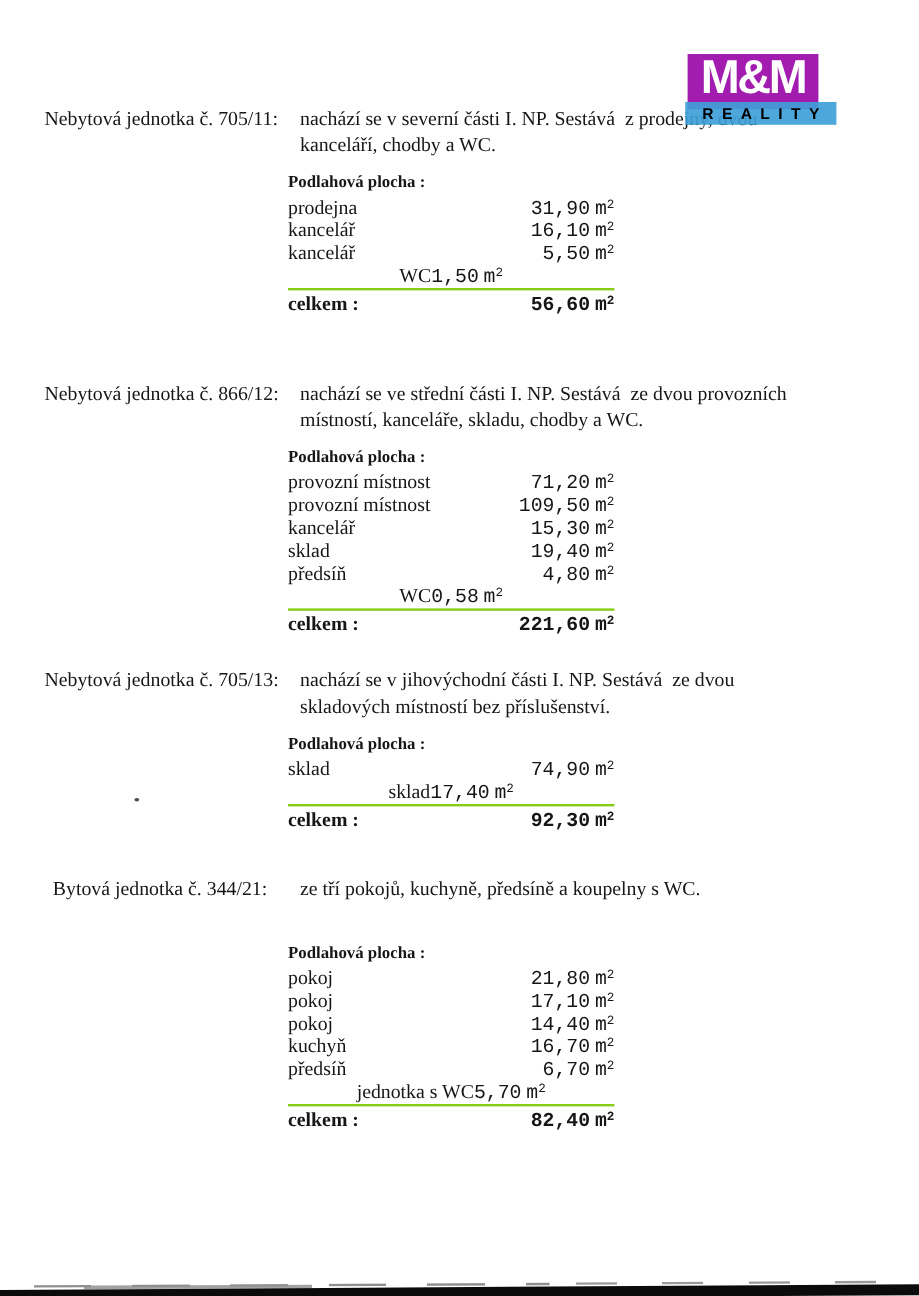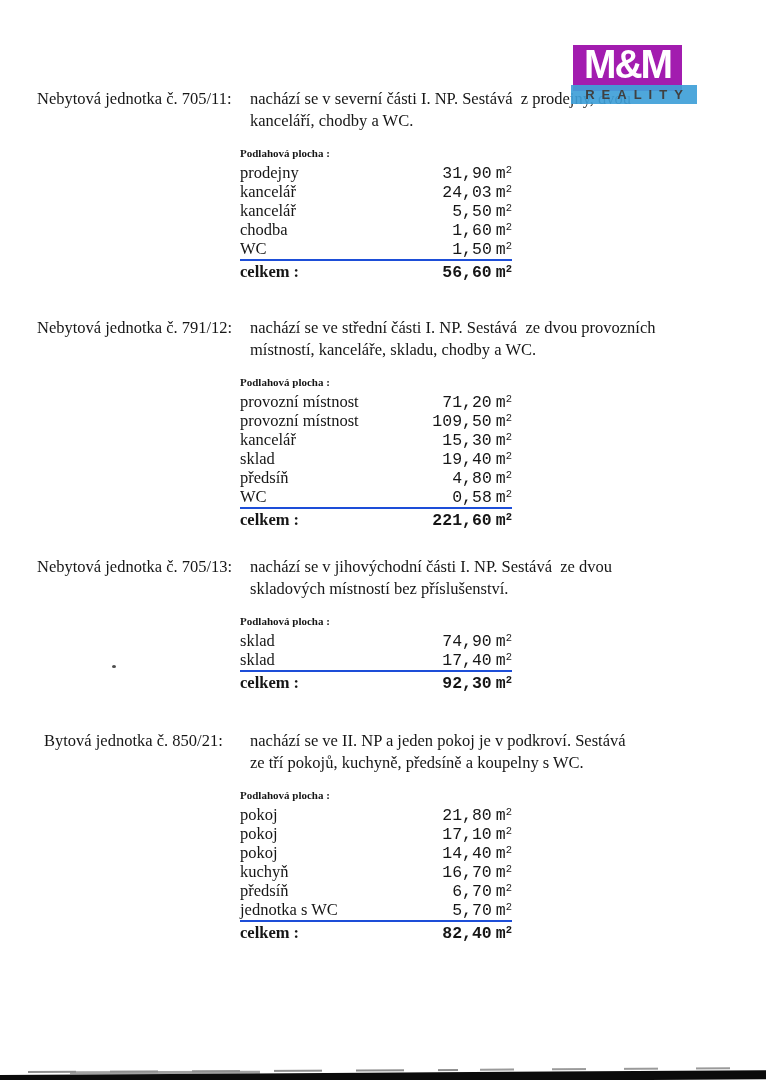--- a/index.html
+++ b/index.html
@@ -14,36 +14,36 @@
   }
   .logo-mm-text{
     color:#ffffff;font-family:"Liberation Sans",sans-serif;font-weight:bold;
     font-size:39px;letter-spacing:-2px;transform:scaleY(1.02);line-height:1;
   }
   .logo-blue{
     position:absolute;left:571px;top:85px;width:126px;height:19px;
     background:rgba(63,159,216,0.92);display:flex;align-items:center;justify-content:center;z-index:4;
   }
   .logo-reality-text{
-    color:#404040;font-family:"Liberation Sans",sans-serif;font-weight:bold;
+    color:#000000;font-family:"Liberation Sans",sans-serif;font-weight:bold;
     font-size:13px;letter-spacing:7px;text-indent:7px;line-height:1;
   }
   
   .unit-section{position:absolute;left:0;width:766px;}
   .unit-label{position:absolute;left:37px;top:0;font-size:16.5px;line-height:22px;white-space:pre;}
   .sec4 .unit-label{left:44px;}
   .unit-desc{position:absolute;left:250px;top:0;}
   .desc-line{font-size:16.5px;line-height:22px;white-space:pre;}
   .area-table{position:absolute;left:240px;top:55px;width:272px;}
-  .table-header{font-weight:bold;font-size:11px;line-height:20px;white-space:pre;}
+  .table-header{font-weight:bold;font-size:14px;line-height:20px;white-space:pre;}
   .area-row{
     display:flex;justify-content:space-between;align-items:baseline;
     font-size:16.5px;line-height:19px;height:19px;
   }
-  .area-row.last{border-bottom:2px solid #1d4ed8;height:20px;}
+  .area-row.last{border-bottom:2px solid #84cc16;height:20px;justify-content:center;}
   .area-row.total{font-weight:bold;margin-top:1px;}
   .row-value{white-space:pre;font-family:Liberation Mono, monospace;}
   .unit{margin-left:4px;}
   .unit sup{font-size:10.5px;line-height:0;vertical-align:5px;}
   
   .speck{position:absolute;left:112px;top:665px;width:4px;height:3px;background:#4c4c4c;border-radius:50%;}
   .scan-bottom{position:absolute;left:0;bottom:0;width:766px;height:22px;}
   .scan-bar{
     position:absolute;left:-6px;bottom:-4px;width:786px;height:9px;background:#0b0b0b;
     transform:rotate(-0.35deg);transform-origin:left bottom;
@@ -74,48 +74,44 @@
 
   <section class="unit-section" style="top:88px;">
     <div class="unit-label">Nebytová jednotka č. 705/11:</div>
     <div class="unit-desc">
       <div class="desc-line">nachází se v severní části I. NP. Sestává  z prodejny, dvou</div>
       <div class="desc-line">kanceláří, chodby a WC.</div>
     </div>
     <div class="area-table">
       <div class="table-header">Podlahová plocha :</div>
       <div class="area-row">
-        <span class="row-label">prodejny</span>
+        <span class="row-label">prodejna</span>
         <span class="row-value"><span>31,90</span><span class="unit"><span>m</span><sup>2</sup></span></span>
       </div>
       <div class="area-row">
         <span class="row-label">kancelář</span>
-        <span class="row-value"><span>24,03</span><span class="unit"><span>m</span><sup>2</sup></span></span>
+        <span class="row-value"><span>16,10</span><span class="unit"><span>m</span><sup>2</sup></span></span>
       </div>
       <div class="area-row">
         <span class="row-label">kancelář</span>
         <span class="row-value"><span>5,50</span><span class="unit"><span>m</span><sup>2</sup></span></span>
       </div>
-      <div class="area-row">
-        <span class="row-label">chodba</span>
-        <span class="row-value"><span>1,60</span><span class="unit"><span>m</span><sup>2</sup></span></span>
-      </div>
       <div class="area-row last">
         <span class="row-label">WC</span>
         <span class="row-value"><span>1,50</span><span class="unit"><span>m</span><sup>2</sup></span></span>
       </div>
       <div class="area-row total">
         <span class="row-label">celkem :</span>
         <span class="row-value"><span>56,60</span><span class="unit"><span>m</span><sup>2</sup></span></span>
       </div>
     </div>
   </section>
 
   <section class="unit-section" style="top:317px;">
-    <div class="unit-label">Nebytová jednotka č. 791/12:</div>
+    <div class="unit-label">Nebytová jednotka č. 866/12:</div>
     <div class="unit-desc">
       <div class="desc-line">nachází se ve střední části I. NP. Sestává  ze dvou provozních</div>
       <div class="desc-line">místností, kanceláře, skladu, chodby a WC.</div>
     </div>
     <div class="area-table">
       <div class="table-header">Podlahová plocha :</div>
       <div class="area-row">
         <span class="row-label">provozní místnost</span>
         <span class="row-value"><span>71,20</span><span class="unit"><span>m</span><sup>2</sup></span></span>
       </div>
@@ -163,23 +159,22 @@
         <span class="row-value"><span>17,40</span><span class="unit"><span>m</span><sup>2</sup></span></span>
       </div>
       <div class="area-row total">
         <span class="row-label">celkem :</span>
         <span class="row-value"><span>92,30</span><span class="unit"><span>m</span><sup>2</sup></span></span>
       </div>
     </div>
   </section>
 
   <section class="unit-section sec4" style="top:730px;">
-    <div class="unit-label">Bytová jednotka č. 850/21:</div>
-    <div class="unit-desc">
-      <div class="desc-line">nachází se ve II. NP a jeden pokoj je v podkroví. Sestává</div>
+    <div class="unit-label">Bytová jednotka č. 344/21:</div>
+    <div class="unit-desc">
       <div class="desc-line">ze tří pokojů, kuchyně, předsíně a koupelny s WC.</div>
     </div>
     <div class="area-table">
       <div class="table-header">Podlahová plocha :</div>
       <div class="area-row">
         <span class="row-label">pokoj</span>
         <span class="row-value"><span>21,80</span><span class="unit"><span>m</span><sup>2</sup></span></span>
       </div>
       <div class="area-row">
         <span class="row-label">pokoj</span>

